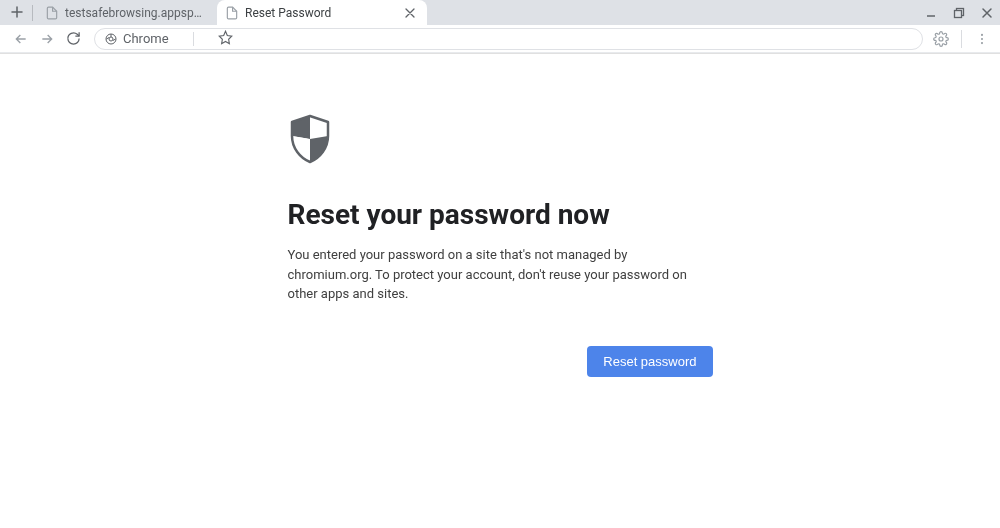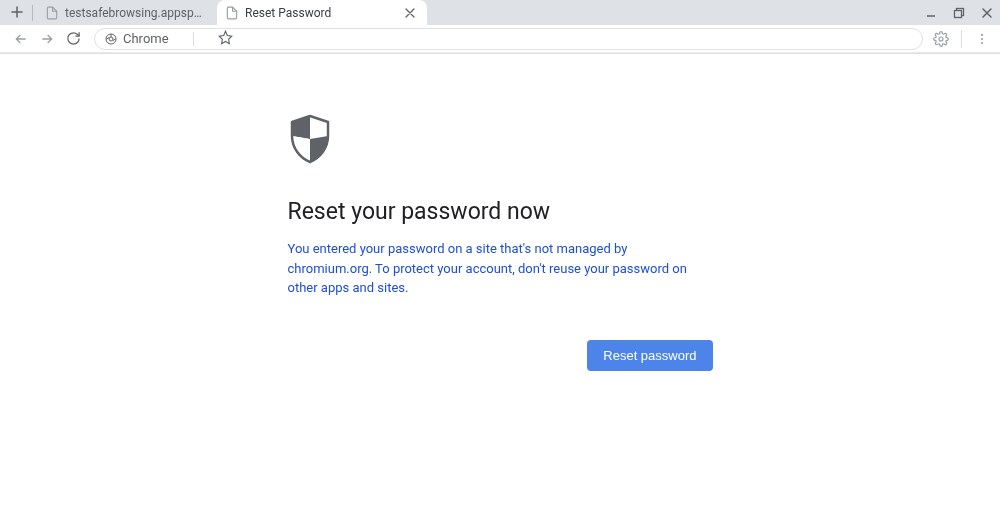--- a/index.html
+++ b/index.html
@@ -175,28 +175,28 @@
       display: flex;
       justify-content: center;
     }
     .interstitial {
       width: 425px;
     }
     .shield {
       margin-bottom: 30px;
     }
     .heading {
-      font-size: 23px;
+      font-size: 28px;
       color: #202124;
-      font-weight: 400;
+      font-weight: 700;
       margin-bottom: 14px;
     }
     .body-text {
       font-size: 13px;
-      color: #1d4ed8;
+      color: #404040;
       line-height: 1.5;
       margin-bottom: 42px;
     }
     .button-row {
       display: flex;
       justify-content: flex-end;
     }
     .primary-btn {
       background: #4d84ea;
       color: #fff;

